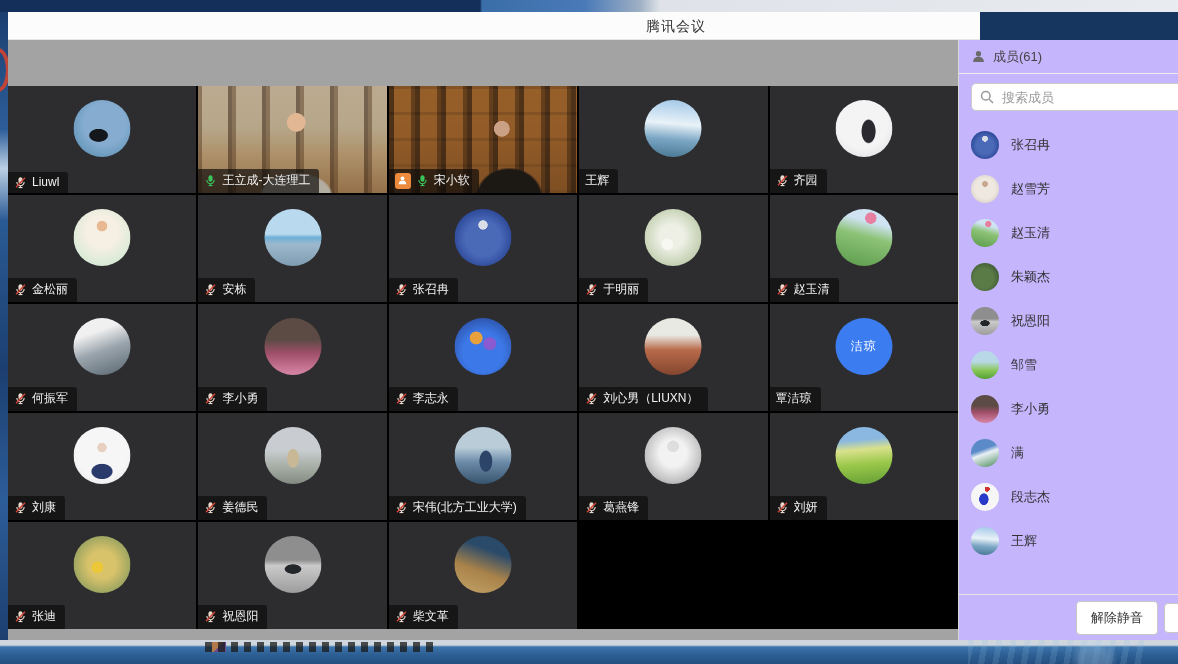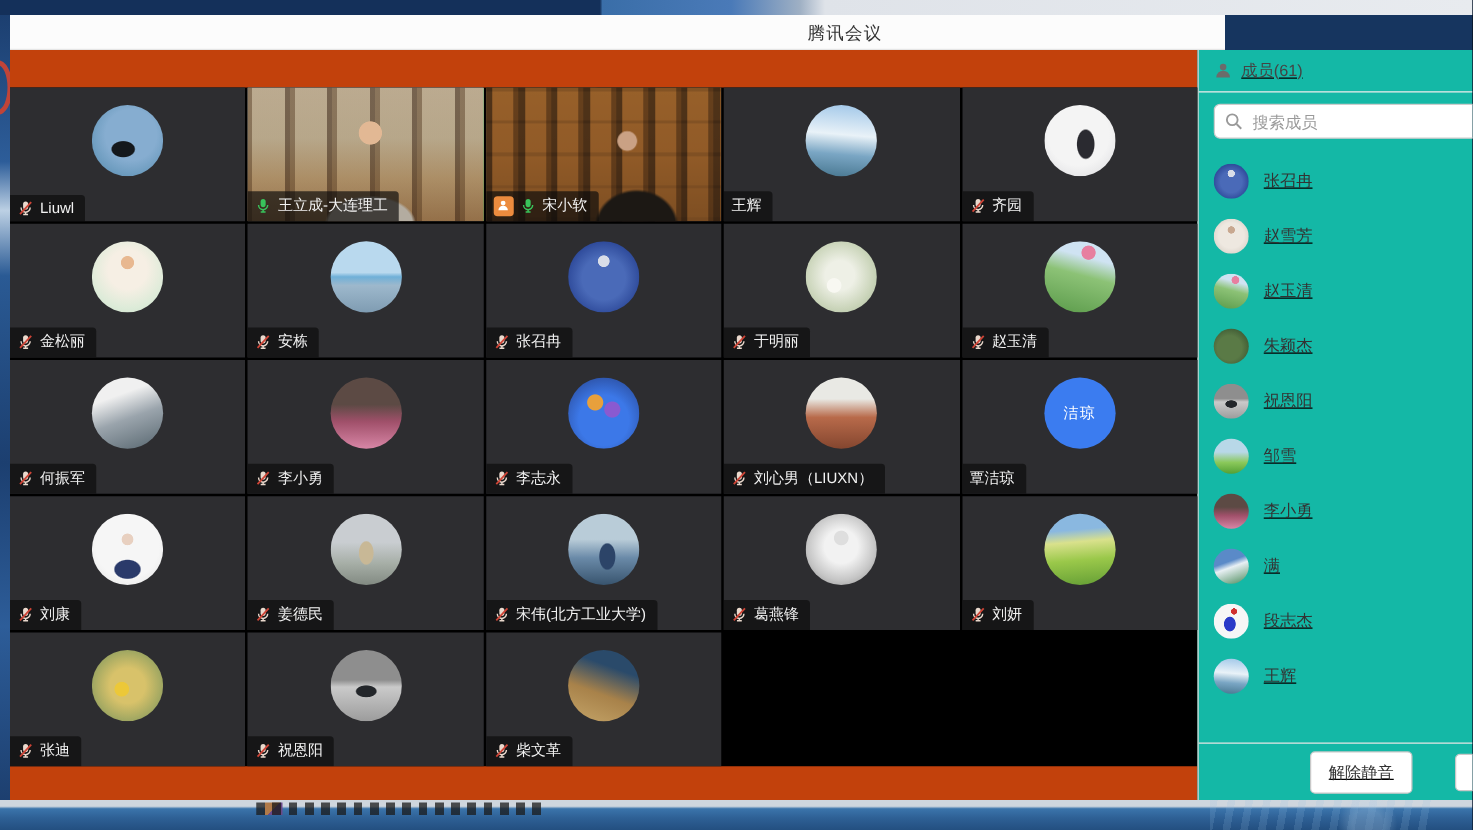--- a/index.html
+++ b/index.html
@@ -23,21 +23,21 @@
     background:radial-gradient(circle 40px at 70% 80%, rgba(180,210,235,.6) 0 30%, transparent 60%),
                repeating-linear-gradient(100deg, rgba(150,190,225,.35) 0 6px, transparent 6px 14px); }
 
   
   .app { position:absolute; left:8px; top:12px; width:972px; height:628px; background:#000; }
   .titlebar { height:28px; background:#fcfcfc; position:relative; border-bottom:1px solid #e6e6e6; }
   .titlebar .title { position:absolute; left:638px; top:6px; font-size:14px; color:#333; letter-spacing:1px; }
   .content { display:flex; height:600px; }
 
   
-  .main { width:950px; background:#c2410c; padding-top:30px; }
+  .main { width:950px; background:#a3a3a3; padding-top:46px; }
   .grid { width:950px; height:543px; display:grid; grid-template-columns:repeat(5,1fr);
     grid-template-rows:repeat(5,1fr); gap:2px; background:#000; }
   .tile { position:relative; background:#2d2d30; overflow:hidden; }
   .tile .fill { position:absolute; inset:0; }
   .tile.speaking { box-shadow:inset 0 0 0 2px #35c24d; }
   .tile .avatar { position:absolute; left:50%; top:14px; transform:translateX(-50%);
     width:57px; height:57px; border-radius:50%; display:flex; align-items:center; justify-content:center;
     background:#555; }
   .tile .avatar-text { color:#fff; font-size:12px; letter-spacing:1px; }
   .tile .label { position:absolute; left:0; bottom:0; display:flex; align-items:center; gap:5px;
@@ -53,35 +53,35 @@
   .mic-muted .mic .slash { display:inline; }
   .mic-active .mic .mb { fill:#38c45b; }
   .mic-active .mic .ms { stroke:#38c45b; }
 
   
   .host-badge { display:none; width:16px; height:16px; border-radius:3px; background:#ec8b3e;
     align-items:center; justify-content:center; flex:0 0 auto; }
   .host .host-badge { display:flex; }
 
   
-  .sidebar { width:220px; background:#14b8a6; display:flex; flex-direction:column; border-left:1px solid #d9d9d9;text-decoration:underline; }
+  .sidebar { width:220px; background:#c4b5fd; display:flex; flex-direction:column; border-left:1px solid #d9d9d9; }
   .sb-header { height:34px; display:flex; align-items:center; gap:7px; padding:0 12px;
     font-size:13px; color:#444; border-bottom:1px solid #ededed; }
   .sb-search { padding:9px 0 9px 12px; }
   .sb-search .wrap { position:relative; width:216px; }
   .sb-search input { width:216px; height:28px; border:1px solid #ccc; border-radius:5px;
     padding:0 8px 0 30px; font-size:13px; color:#333; outline:none; background:#fff; }
   .sb-search input::placeholder { color:#9a9a9a; }
   .sb-search .mag { position:absolute; left:8px; top:6px; }
   .sb-list { flex:1; overflow:hidden; padding-top:3px; }
   .member { height:44px; display:flex; align-items:center; gap:12px; padding:0 12px; }
   .member .mavatar { width:28px; height:28px; border-radius:50%; flex:0 0 auto; background:#ddd; }
   .member .mname { font-size:13px; color:#333; }
   .sb-footer { height:46px; border-top:1px solid #e5e5e5; display:flex; align-items:center;
-    justify-content:flex-end; padding-right:48px; position:relative; }
+    justify-content:flex-end; padding-right:20px; position:relative; }
   .btn-unmute { border:1px solid #c8c8c8; border-radius:4px; background:#fff; color:#333;
     font-size:13px; padding:7px 14px; cursor:pointer; font-family:inherit; }
   .btn-partial { position:absolute; right:-14px; top:8px; width:28px; height:30px;
     border:1px solid #c8c8c8; border-radius:4px; background:#fff; }
 </style>
 </head>
 <body>
 
 <div class="desk-top"></div>
 <div class="desk-left"></div>

